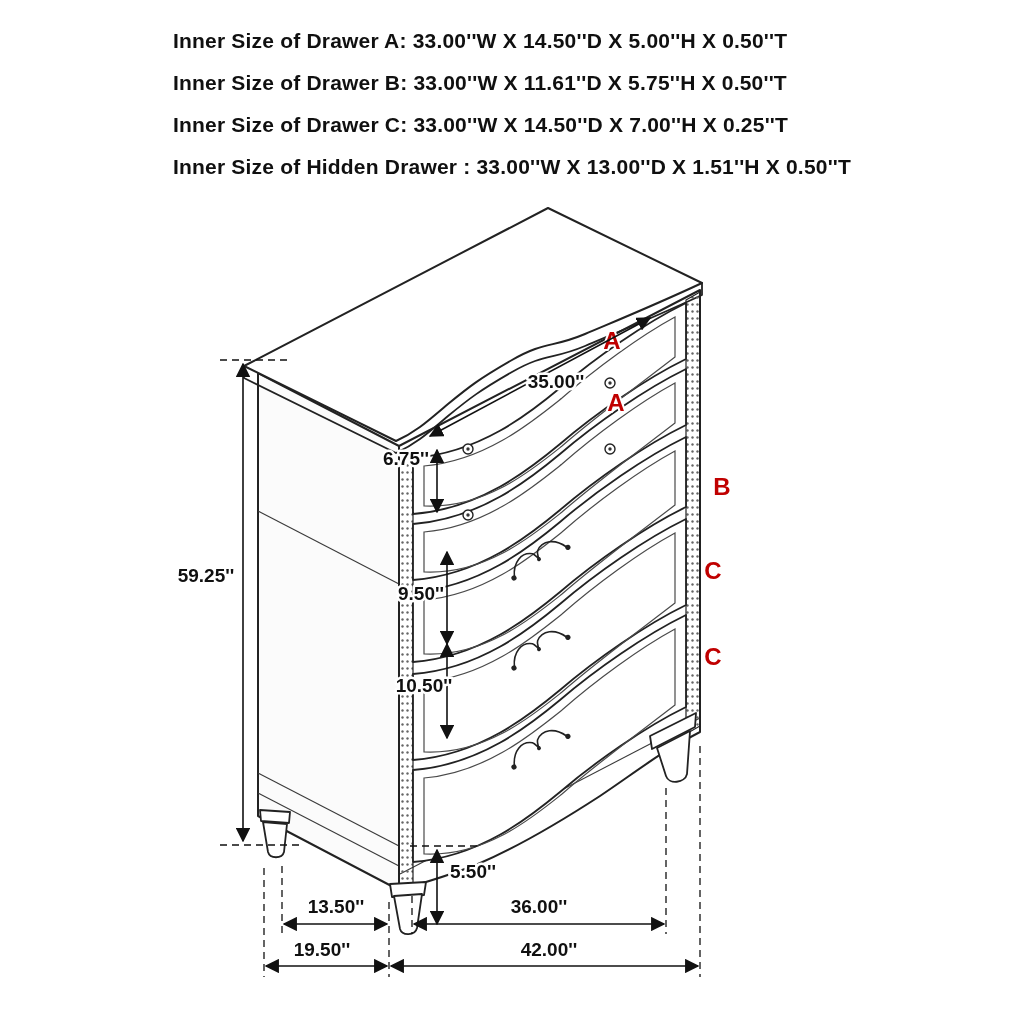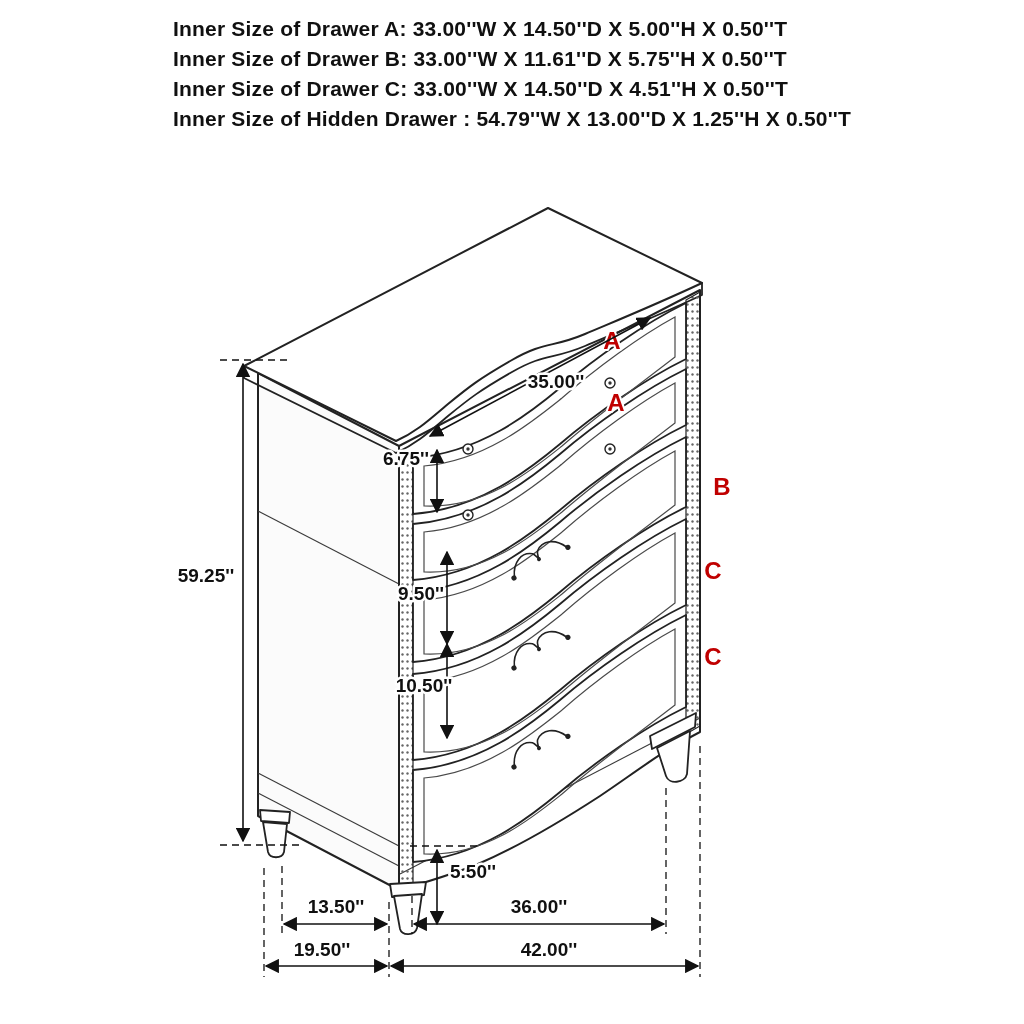--- a/index.html
+++ b/index.html
@@ -1,20 +1,20 @@
 <!DOCTYPE html>
 <html><head>
 <meta charset="utf-8">
 <style>
   html,body{margin:0;padding:0;background:#fff;}
   .page{position:relative;width:1024px;height:1024px;background:#ffffff;overflow:hidden;
         font-family:"Liberation Sans",sans-serif;}
   .specs{position:absolute;top:14px;left:50%;transform:translateX(-50%);
          font-weight:bold;font-size:21px;line-height:30px;color:#101010;white-space:nowrap;}
-  .spec-line{letter-spacing:0.2px;}
+  .spec-line{letter-spacing:0.2px;margin-top:12px;}
   svg.diagram{position:absolute;left:0;top:0;width:1024px;height:1024px;}
   .ln{stroke:#222;fill:none;stroke-width:1.8;stroke-linejoin:round;stroke-linecap:round;}
   .thin{stroke:#3a3a3a;fill:none;stroke-width:1.1;}
   .face{fill:#ffffff;stroke:#222;stroke-width:2;stroke-linejoin:round;}
   .side{fill:#fbfbfb;stroke:#222;stroke-width:2;stroke-linejoin:round;}
   .drawer{fill:#ffffff;stroke:#222;stroke-width:1.8;stroke-linejoin:round;}
   .panel{fill:none;stroke:#4a4a4a;stroke-width:1.2;}
   .leg{fill:#ffffff;stroke:#222;stroke-width:1.8;stroke-linejoin:round;}
   .dim{stroke:#111;stroke-width:1.6;fill:none;}
   .ext{stroke:#111;stroke-width:1.3;fill:none;stroke-dasharray:7 5;}
@@ -25,22 +25,22 @@
   .hw{stroke:#222;fill:none;stroke-width:1.6;stroke-linecap:round;}
 </style>
 </head>
 <body>
 
 <div class="page">
 
   <header class="specs">
     <div class="spec-line">Inner Size of Drawer A: 33.00''W X 14.50''D X 5.00''H X 0.50''T</div>
     <div class="spec-line">Inner Size of Drawer B: 33.00''W X 11.61''D X 5.75''H X 0.50''T</div>
-    <div class="spec-line">Inner Size of Drawer C: 33.00''W X 14.50''D X 4.51''H X 0.50''T</div>
-    <div class="spec-line">Inner Size of Hidden Drawer : 54.79''W X 13.00''D X 1.25''H X 0.50''T</div>
+    <div class="spec-line">Inner Size of Drawer C: 33.00''W X 14.50''D X 7.00''H X 0.25''T</div>
+    <div class="spec-line">Inner Size of Hidden Drawer : 33.00''W X 13.00''D X 1.51''H X 0.50''T</div>
   </header>
 
   <svg class="diagram" viewBox="0 0 1024 1024">
     <defs>
       <marker id="ah" viewBox="0 0 10 10" refX="9" refY="5" markerWidth="9" markerHeight="9" orient="auto-start-reverse">
         <path d="M0,0 L10,5 L0,10 Z" fill="#111"></path>
       </marker>
       <pattern id="flute" width="5" height="7" patternUnits="userSpaceOnUse">
         <circle cx="2.5" cy="3.5" r="1.2" fill="#666"></circle>
       </pattern>

